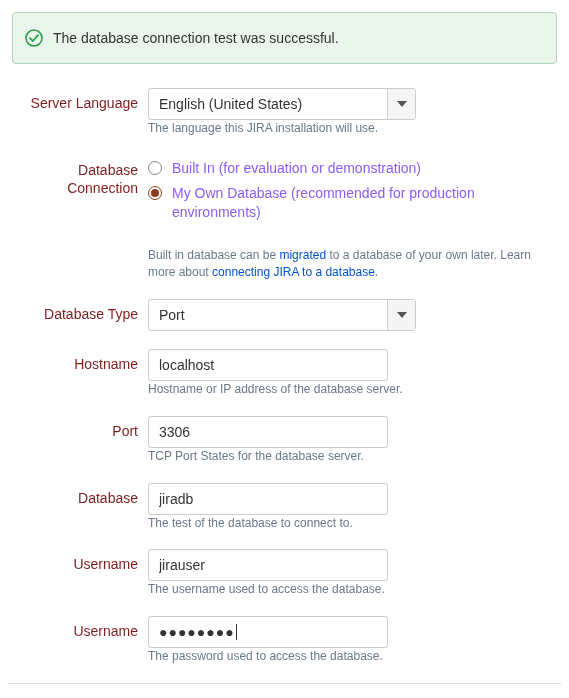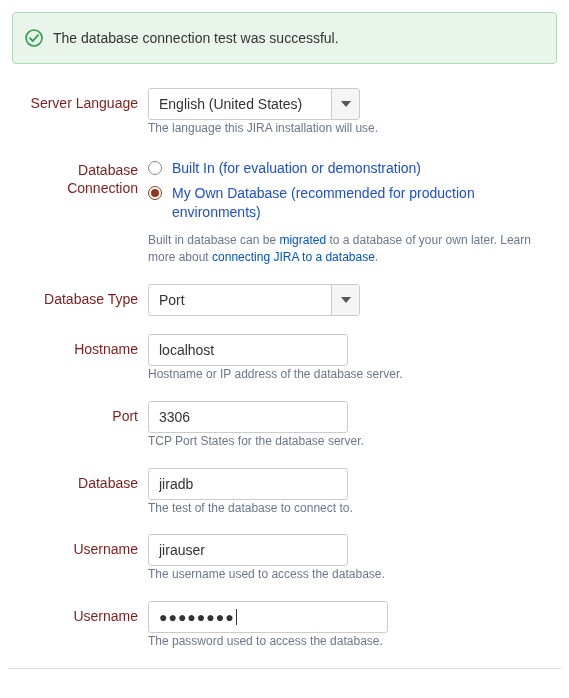--- a/index.html
+++ b/index.html
@@ -38,21 +38,21 @@
     padding-top: 6px;
     color: #7f1d1d;
     line-height: 1.3;
   }
   .form-field {
     flex: 1;
     padding-right: 8px;
   }
   .select-wrap {
     display: flex;
-    width: 212px;
+    width: 268px;
     border: 1px solid #ccc;
     border-radius: 3px;
     overflow: hidden;
     height: 32px;
     background: #fff;
   }
   .select-value {
     flex: 1;
     padding: 6px 10px;
     display: flex;
@@ -90,23 +90,23 @@
   }
   .radio-circle.selected::after {
     content:"";
     position:absolute;
     top:2px; left:2px;
     width:8px; height:8px;
     border-radius:50%;
     background:#8c391c;
   }
   .radio-circle.selected { border-color:#8c391c; }
-  .radio-label { color:#1d4ed8; line-height:1.35; }
+  .radio-label { color:#8b5cf6; line-height:1.35; }
   .text-input {
-    width: 200px;
+    width: 240px;
     height: 32px;
     border: 1px solid #ccc;
     border-radius: 3px;
     padding: 4px 10px;
     font-size: 14px;
     color:#333;
   }
   .pwd-dots {
     width: 240px;
     height: 32px;
@@ -122,21 +122,21 @@
     display:inline-block;
     width:1px; height:16px;
     background:#333;
     margin-left:1px;
   }
   .divider {
     border-top: 1px solid #ddd;
     margin: 18px 0;
   }
   .field-block { margin-bottom: 18px; }
-  .radio-help { margin-top:11px; }
+  .radio-help { margin-top:26px; }
 </style>
 </head>
 <body>
 
 <div class="alert-success">
   <span class="success-icon">
     <svg width="18" height="18" viewBox="0 0 18 18">
       <circle cx="9" cy="9" r="8" fill="none" stroke="#2e9e4b" stroke-width="1.6"></circle>
       <path d="M5 9.2 L7.8 12 L13 6.2" fill="none" stroke="#2e9e4b" stroke-width="1.8" stroke-linecap="round" stroke-linejoin="round"></path>
     </svg>

